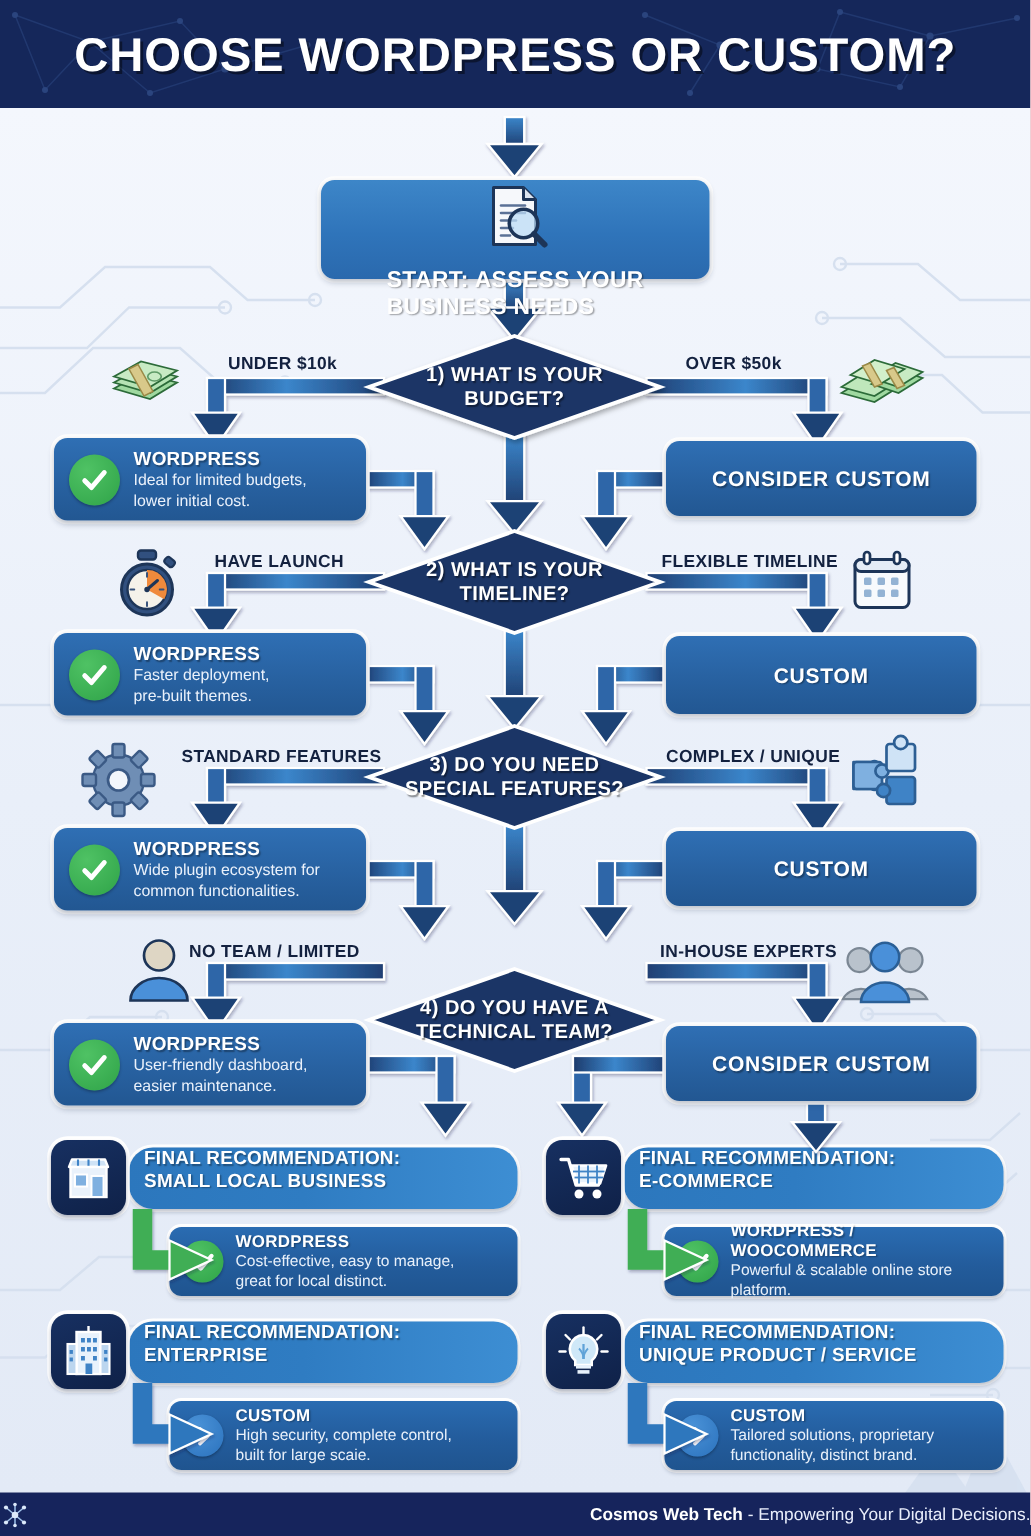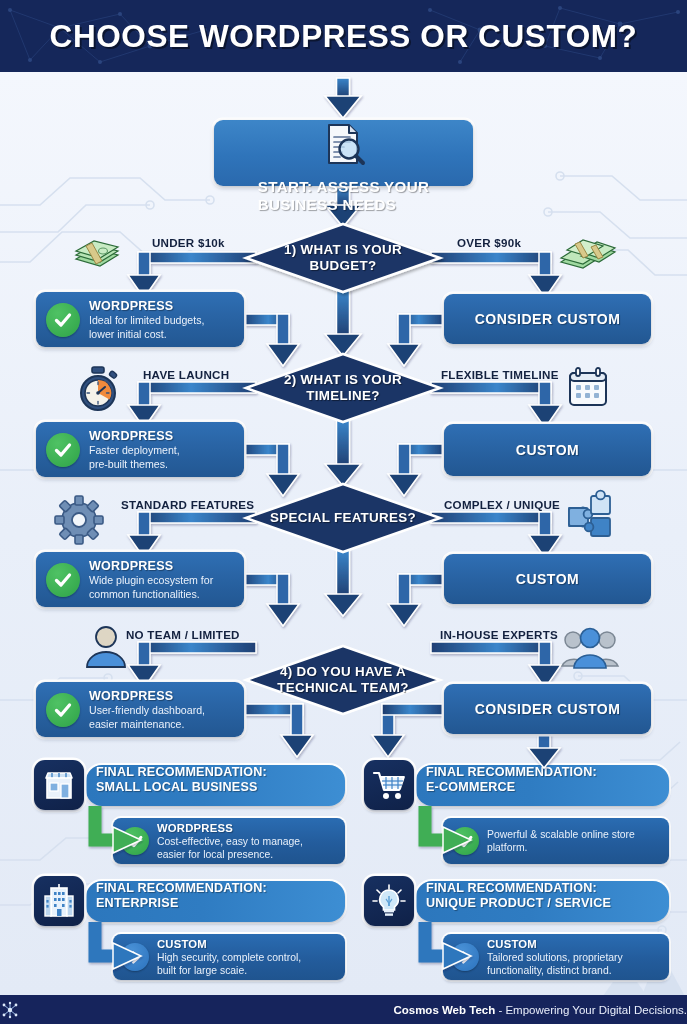--- a/index.html
+++ b/index.html
@@ -345,36 +345,37 @@
       <div>2) WHAT IS YOUR</div>
         <div>TIMELINE?</div>
     </div>
   </div>
 
   <div class="diamond" style="left:244px;top:482px;width:198px;height:72px;">
     <svg width="198" height="72" viewBox="0 0 198 72">
         <polygon points="99,2 196,36 99,70 2,36" fill="#1b3566" stroke="#ffffff" stroke-width="2.6"></polygon>
       </svg>
     <div class="dtxt">
+      <div>3) DO YOU NEED</div>
         <div>SPECIAL FEATURES?</div>
     </div>
   </div>
 
   <div class="diamond" style="left:244px;top:644px;width:198px;height:72px;">
     <svg width="198" height="72" viewBox="0 0 198 72">
         <polygon points="99,2 196,36 99,70 2,36" fill="#1b3566" stroke="#ffffff" stroke-width="2.6"></polygon>
       </svg>
     <div class="dtxt">
       <div>4) DO YOU HAVE A</div>
         <div>TECHNICAL TEAM?</div>
     </div>
   </div>
 
   <div class="blabel" style="left:152px;top:236px;">UNDER $10k</div>
-  <div class="blabel" style="left:457px;top:236px;">OVER $90k</div>
+  <div class="blabel" style="left:457px;top:236px;">OVER $50k</div>
   <div class="blabel" style="left:143px;top:368px;">HAVE LAUNCH</div>
   <div class="blabel" style="left:441px;top:368px;">FLEXIBLE TIMELINE</div>
   <div class="blabel" style="left:121px;top:498px;">STANDARD FEATURES</div>
   <div class="blabel" style="left:444px;top:498px;">COMPLEX / UNIQUE</div>
   <div class="blabel" style="left:126px;top:628px;">NO TEAM / LIMITED</div>
   <div class="blabel" style="left:440px;top:628px;">IN-HOUSE EXPERTS</div>
 
   <div class="emoji" style="left:72px;top:235px;">
     <svg width="50" height="40" viewBox="0 0 50 40">
       <g stroke="#2c6b39" stroke-width="1.2">
@@ -574,21 +575,21 @@
   </div>
   <div class="finsub" style="left:113px;top:818px;width:232px;height:46px;">
     <div class="badge green" style="width:28px;height:28px;">
       <svg width="17" height="17" viewBox="0 0 20 20">
           <path d="M3.5 10.5 L8 15 L16.5 5" stroke="#fff" stroke-width="3.3" fill="none" stroke-linecap="round" stroke-linejoin="round"></path>
         </svg>
     </div>
     <div>
       <div class="t1">WORDPRESS</div>
       <div class="t2">Cost-effective, easy to manage,</div>
-      <div class="t2">easier for local presence.</div>
+      <div class="t2">great for local distinct.</div>
     </div>
   </div>
 
   <div class="finicon" style="left:364px;top:760px;width:50px;height:50px;">
     <svg width="34" height="32" viewBox="0 0 34 32">
       <path d="M2 4 h5 l5 17 h15" fill="none" stroke="#ffffff" stroke-width="2.2" stroke-linecap="round" stroke-linejoin="round"></path>
       <path d="M9 8 h23 l-4 12 h-15 z" fill="#e8f2fc" stroke="#ffffff" stroke-width="1.8" stroke-linejoin="round"></path>
       <g stroke="#3f83c6" stroke-width="1.2">
         <path d="M14 8 v12"></path>
           <path d="M20 8 v12"></path>
@@ -606,20 +607,21 @@
       <div class="lbl">E-COMMERCE</div>
     </div>
   </div>
   <div class="finsub" style="left:443px;top:818px;width:226px;height:46px;">
     <div class="badge green" style="width:28px;height:28px;">
       <svg width="17" height="17" viewBox="0 0 20 20">
           <path d="M3.5 10.5 L8 15 L16.5 5" stroke="#fff" stroke-width="3.3" fill="none" stroke-linecap="round" stroke-linejoin="round"></path>
         </svg>
     </div>
     <div>
+      <div class="t1">WORDPRESS / WOOCOMMERCE</div>
       <div class="t2">Powerful &amp; scalable online store</div>
       <div class="t2">platform.</div>
     </div>
   </div>
 
   <div class="finicon" style="left:34px;top:876px;width:50px;height:50px;">
     <svg width="32" height="34" viewBox="0 0 32 34">
       <path d="M16 0 v4" stroke="#fff" stroke-width="1.6"></path>
       <rect x="8" y="4" width="16" height="28" fill="#e8f2fc" stroke="#ffffff" stroke-width="1.6"></rect>
       <rect x="2" y="12" width="6" height="20" fill="#bcd6ef" stroke="#ffffff" stroke-width="1.4"></rect>

